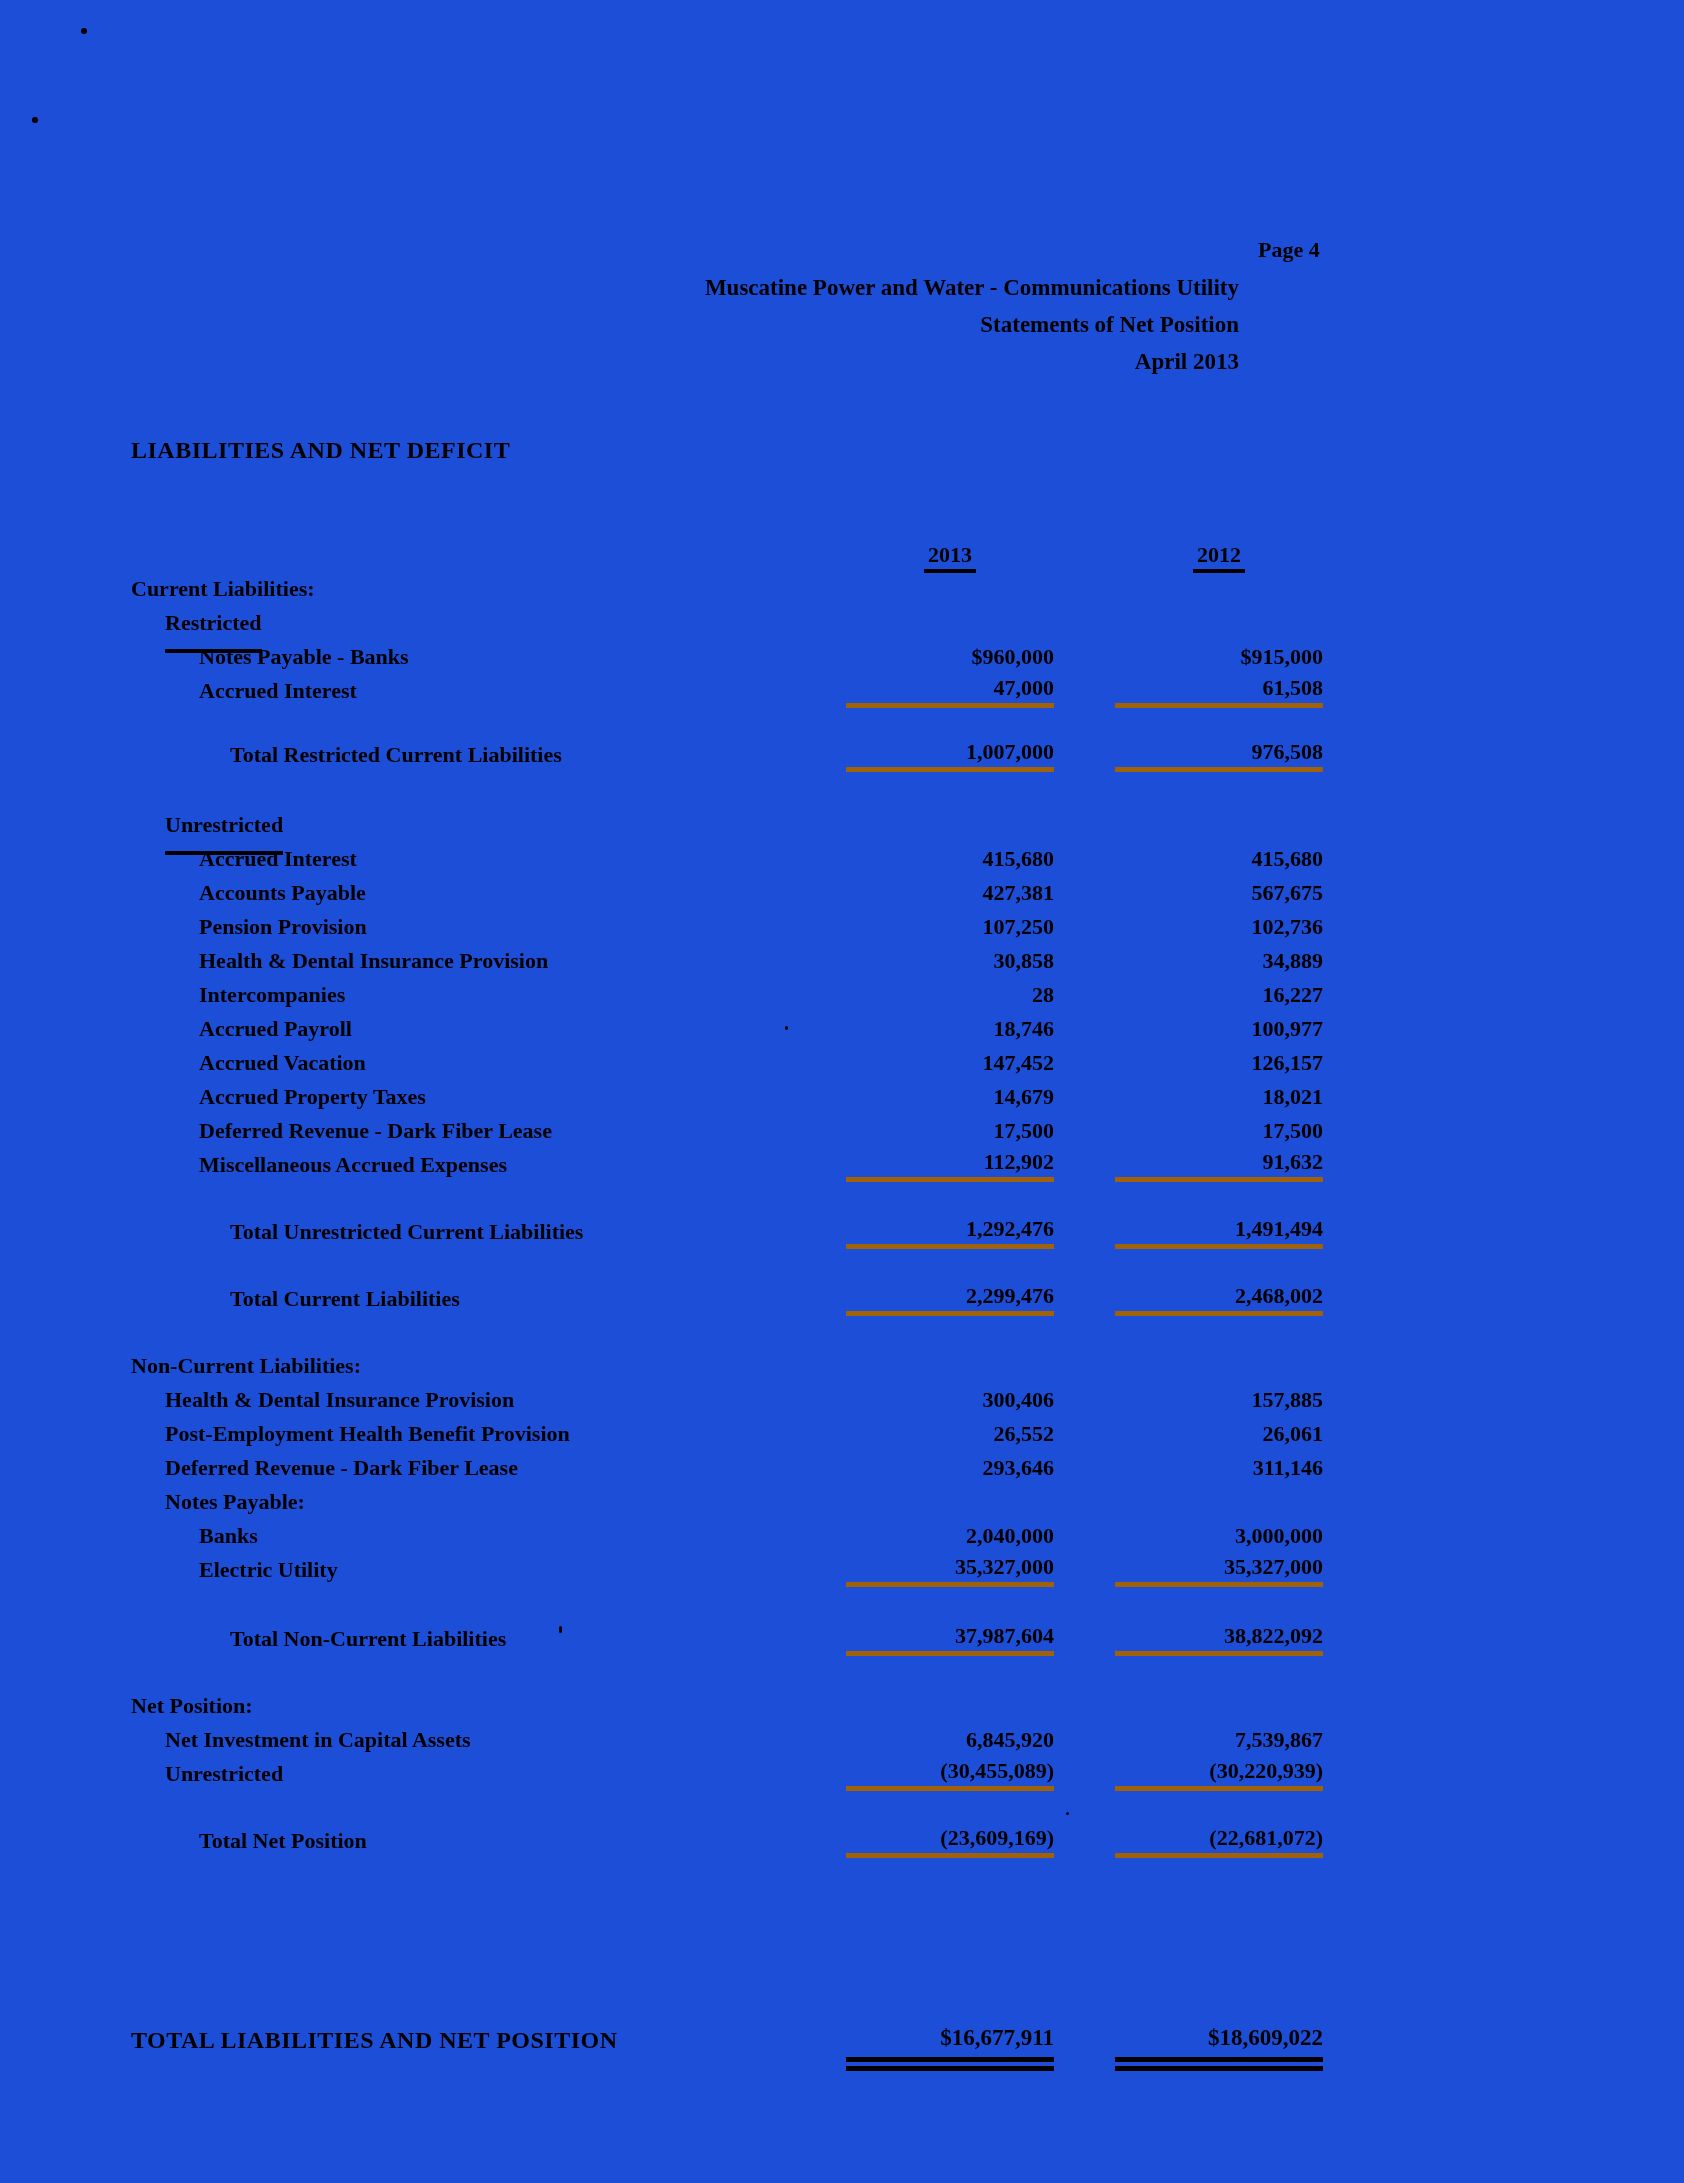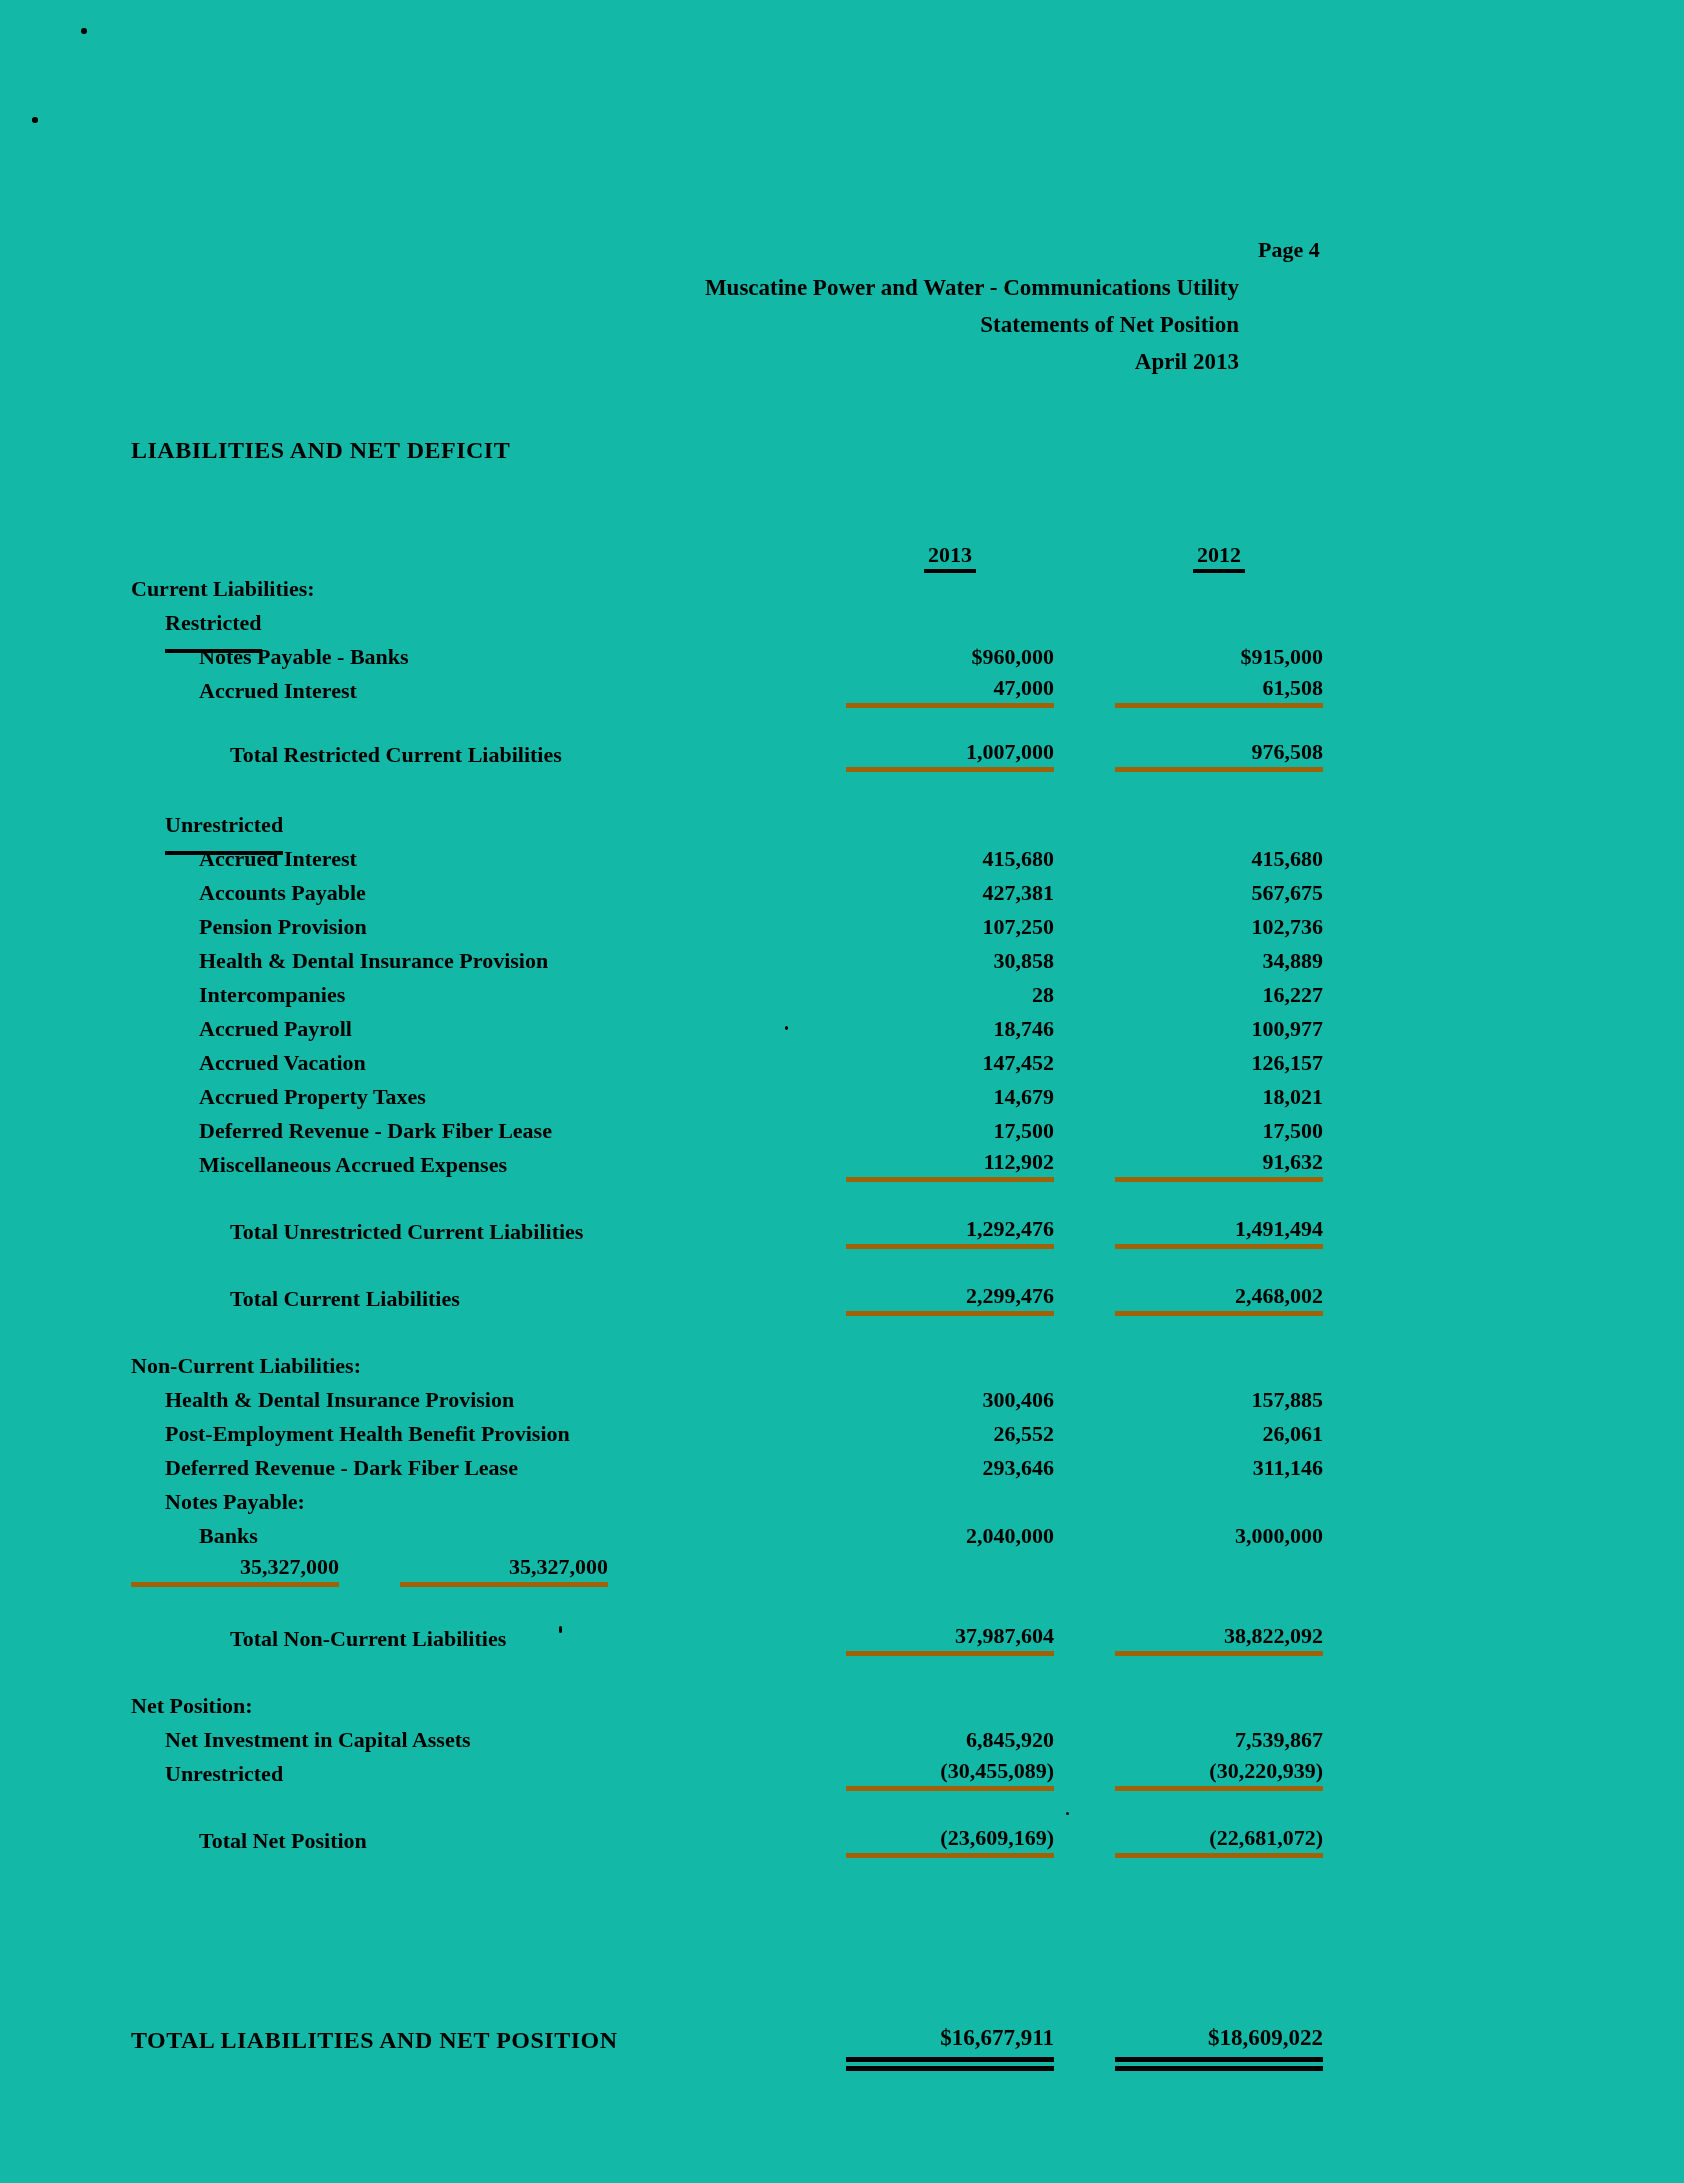--- a/index.html
+++ b/index.html
@@ -2,21 +2,21 @@
 <html style="font-size:8px"><head>
 <meta charset="utf-8">
 <style>
   * { box-sizing: border-box; }
   html, body { margin: 0; padding: 0; }
   body { background: #e8e8e8; }
   .page {
     position: relative;
     width: 1685px;
     height: 2183px;
-    background: #14b8a6;
+    background: #1d4ed8;
     font-family: "Liberation Serif", serif;
     font-weight: bold;
     color: #000;
     overflow: hidden;
   }
   .page-number {
     position: absolute;
     left: 1258px;
     top: 237px;
     font-size: 22px;
@@ -233,20 +233,21 @@
       <div class="label ind1">Notes Payable:</div>
     </div>
 
     <div class="row">
       <div class="label ind2">Banks</div>
       <div class="v v13">2,040,000</div>
       <div class="v v12">3,000,000</div>
     </div>
 
     <div class="row u">
+      <div class="label ind2">Electric Utility</div>
       <div class="v v13">35,327,000</div>
       <div class="v v12">35,327,000</div>
     </div>
 
     <div class="sp70"></div>
 
     <div class="row u">
       <div class="label ind3">Total Non-Current Liabilities</div>
       <div class="v v13">37,987,604</div>
       <div class="v v12">38,822,092</div>

